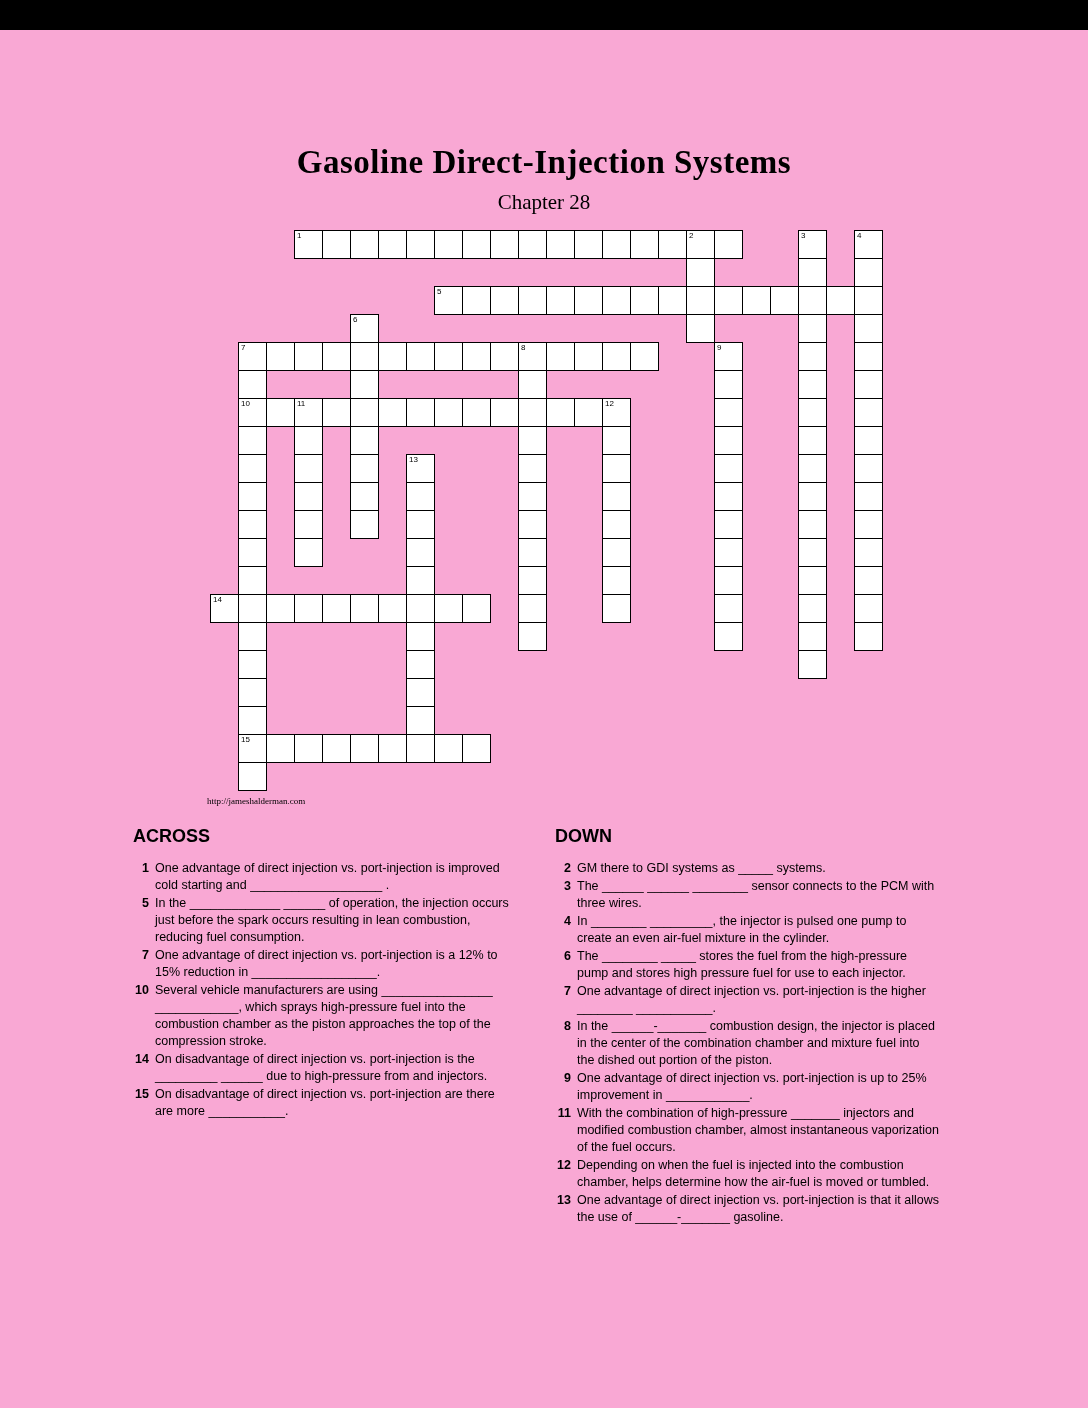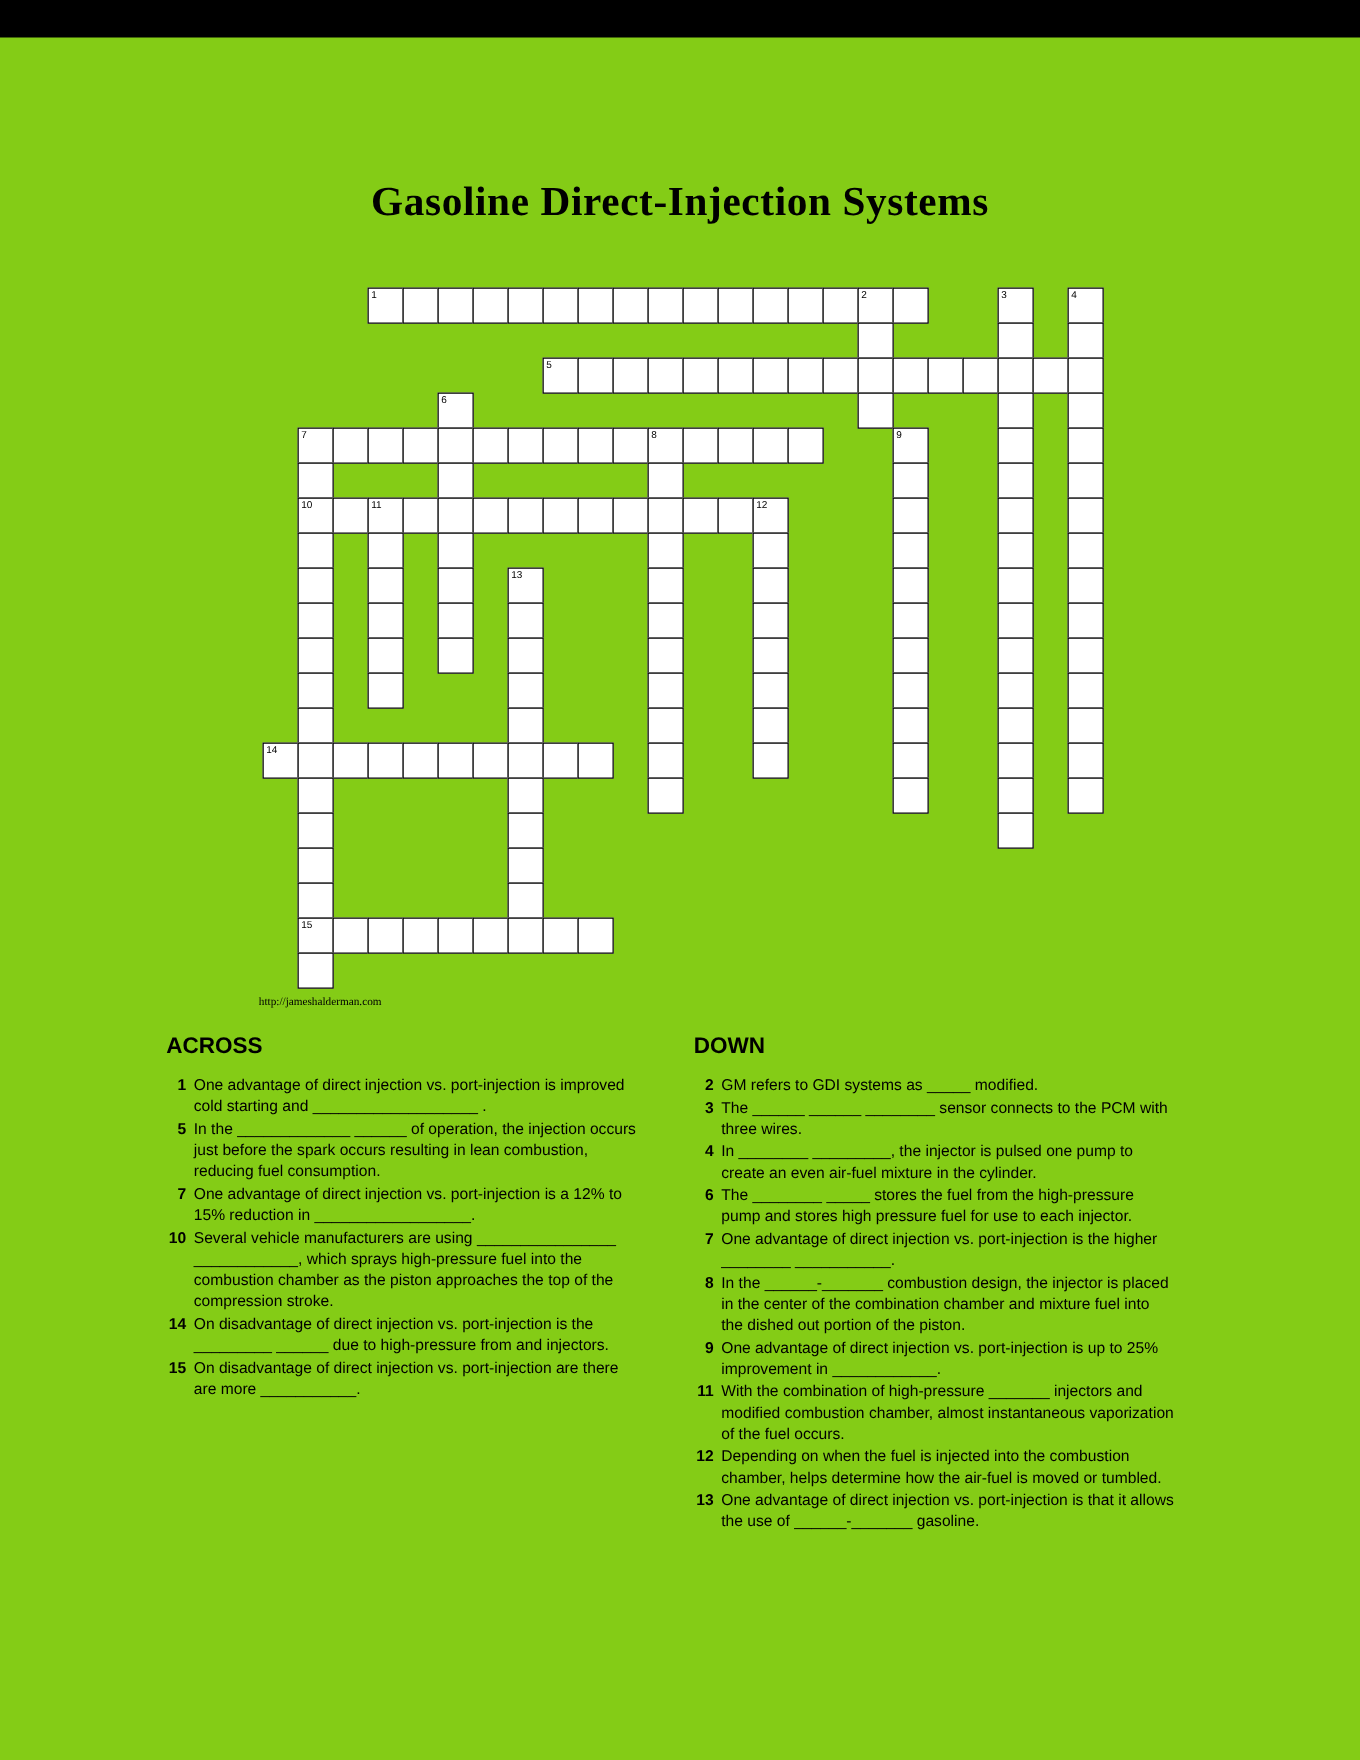--- a/index.html
+++ b/index.html
@@ -1,16 +1,16 @@
 <!DOCTYPE html>
 <html><head>
 <meta charset="utf-8">
 <style>
   html,body{margin:0;padding:0;background:#fff;}
-  .page{position:relative;width:1088px;height:1408px;background:#84cc16;
+  .page{position:relative;width:1088px;height:1408px;background:#f9a8d4;
         font-family:"Liberation Sans",sans-serif;color:#000;overflow:hidden;}
   .topbar{position:absolute;left:0;top:0;width:1088px;height:30px;background:#000;}
   .title{position:absolute;left:0;top:144px;width:1088px;text-align:center;
          font-family:"Liberation Serif",serif;font-weight:bold;font-size:33px;letter-spacing:.5px;}
   .subtitle{position:absolute;left:0;top:190px;width:1088px;text-align:center;
             font-family:"Liberation Serif",serif;font-size:21px;}
   .grid{position:absolute;left:210px;top:230px;width:702px;height:562px;}
   .cell{position:absolute;width:29px;height:29px;border:1px solid #000;background:#fff;box-sizing:border-box;}
   .cellnum{position:absolute;left:2px;top:1px;font-size:8px;line-height:8px;font-family:"Liberation Sans",sans-serif;}
   .url{position:absolute;left:207px;top:796px;font-family:"Liberation Serif",serif;font-size:9px;}
@@ -24,20 +24,21 @@
   .clue-num{flex:0 0 18px;text-align:right;font-weight:bold;padding-right:6px;}
   .clue-text{flex:1;}
 </style>
 </head>
 <body>
 
 <div class="page">
   <div class="topbar"></div>
 
   <div class="title">Gasoline Direct-Injection Systems</div>
+  <div class="subtitle">Chapter 28</div>
 
   <div class="grid" id="grid">
       <div class="cell" style="left: 84px; top: 0px;">
         <span class="cellnum">1</span>
       </div>
       <div class="cell" style="left: 112px; top: 0px;"></div>
       <div class="cell" style="left: 140px; top: 0px;"></div>
       <div class="cell" style="left: 168px; top: 0px;"></div>
       <div class="cell" style="left: 196px; top: 0px;"></div>
       <div class="cell" style="left: 224px; top: 0px;"></div>
@@ -262,21 +263,21 @@
         <span class="clue-text">On disadvantage of direct injection vs. port-injection is the _________ ______ due to high-pressure from and injectors.</span>
       </div>
       <div class="clue">
         <span class="clue-num">15</span>
         <span class="clue-text">On disadvantage of direct injection vs. port-injection are there are more ___________.</span>
       </div>
     </div>
   <div class="clue-list" id="down-list">
       <div class="clue">
         <span class="clue-num">2</span>
-        <span class="clue-text">GM refers to GDI systems as _____ modified.</span>
+        <span class="clue-text">GM there to GDI systems as _____ systems.</span>
       </div>
       <div class="clue">
         <span class="clue-num">3</span>
         <span class="clue-text">The ______ ______ ________ sensor connects to the PCM with three wires.</span>
       </div>
       <div class="clue">
         <span class="clue-num">4</span>
         <span class="clue-text">In ________ _________, the injector is pulsed one pump to create an even air-fuel mixture in the cylinder.</span>
       </div>
       <div class="clue">

